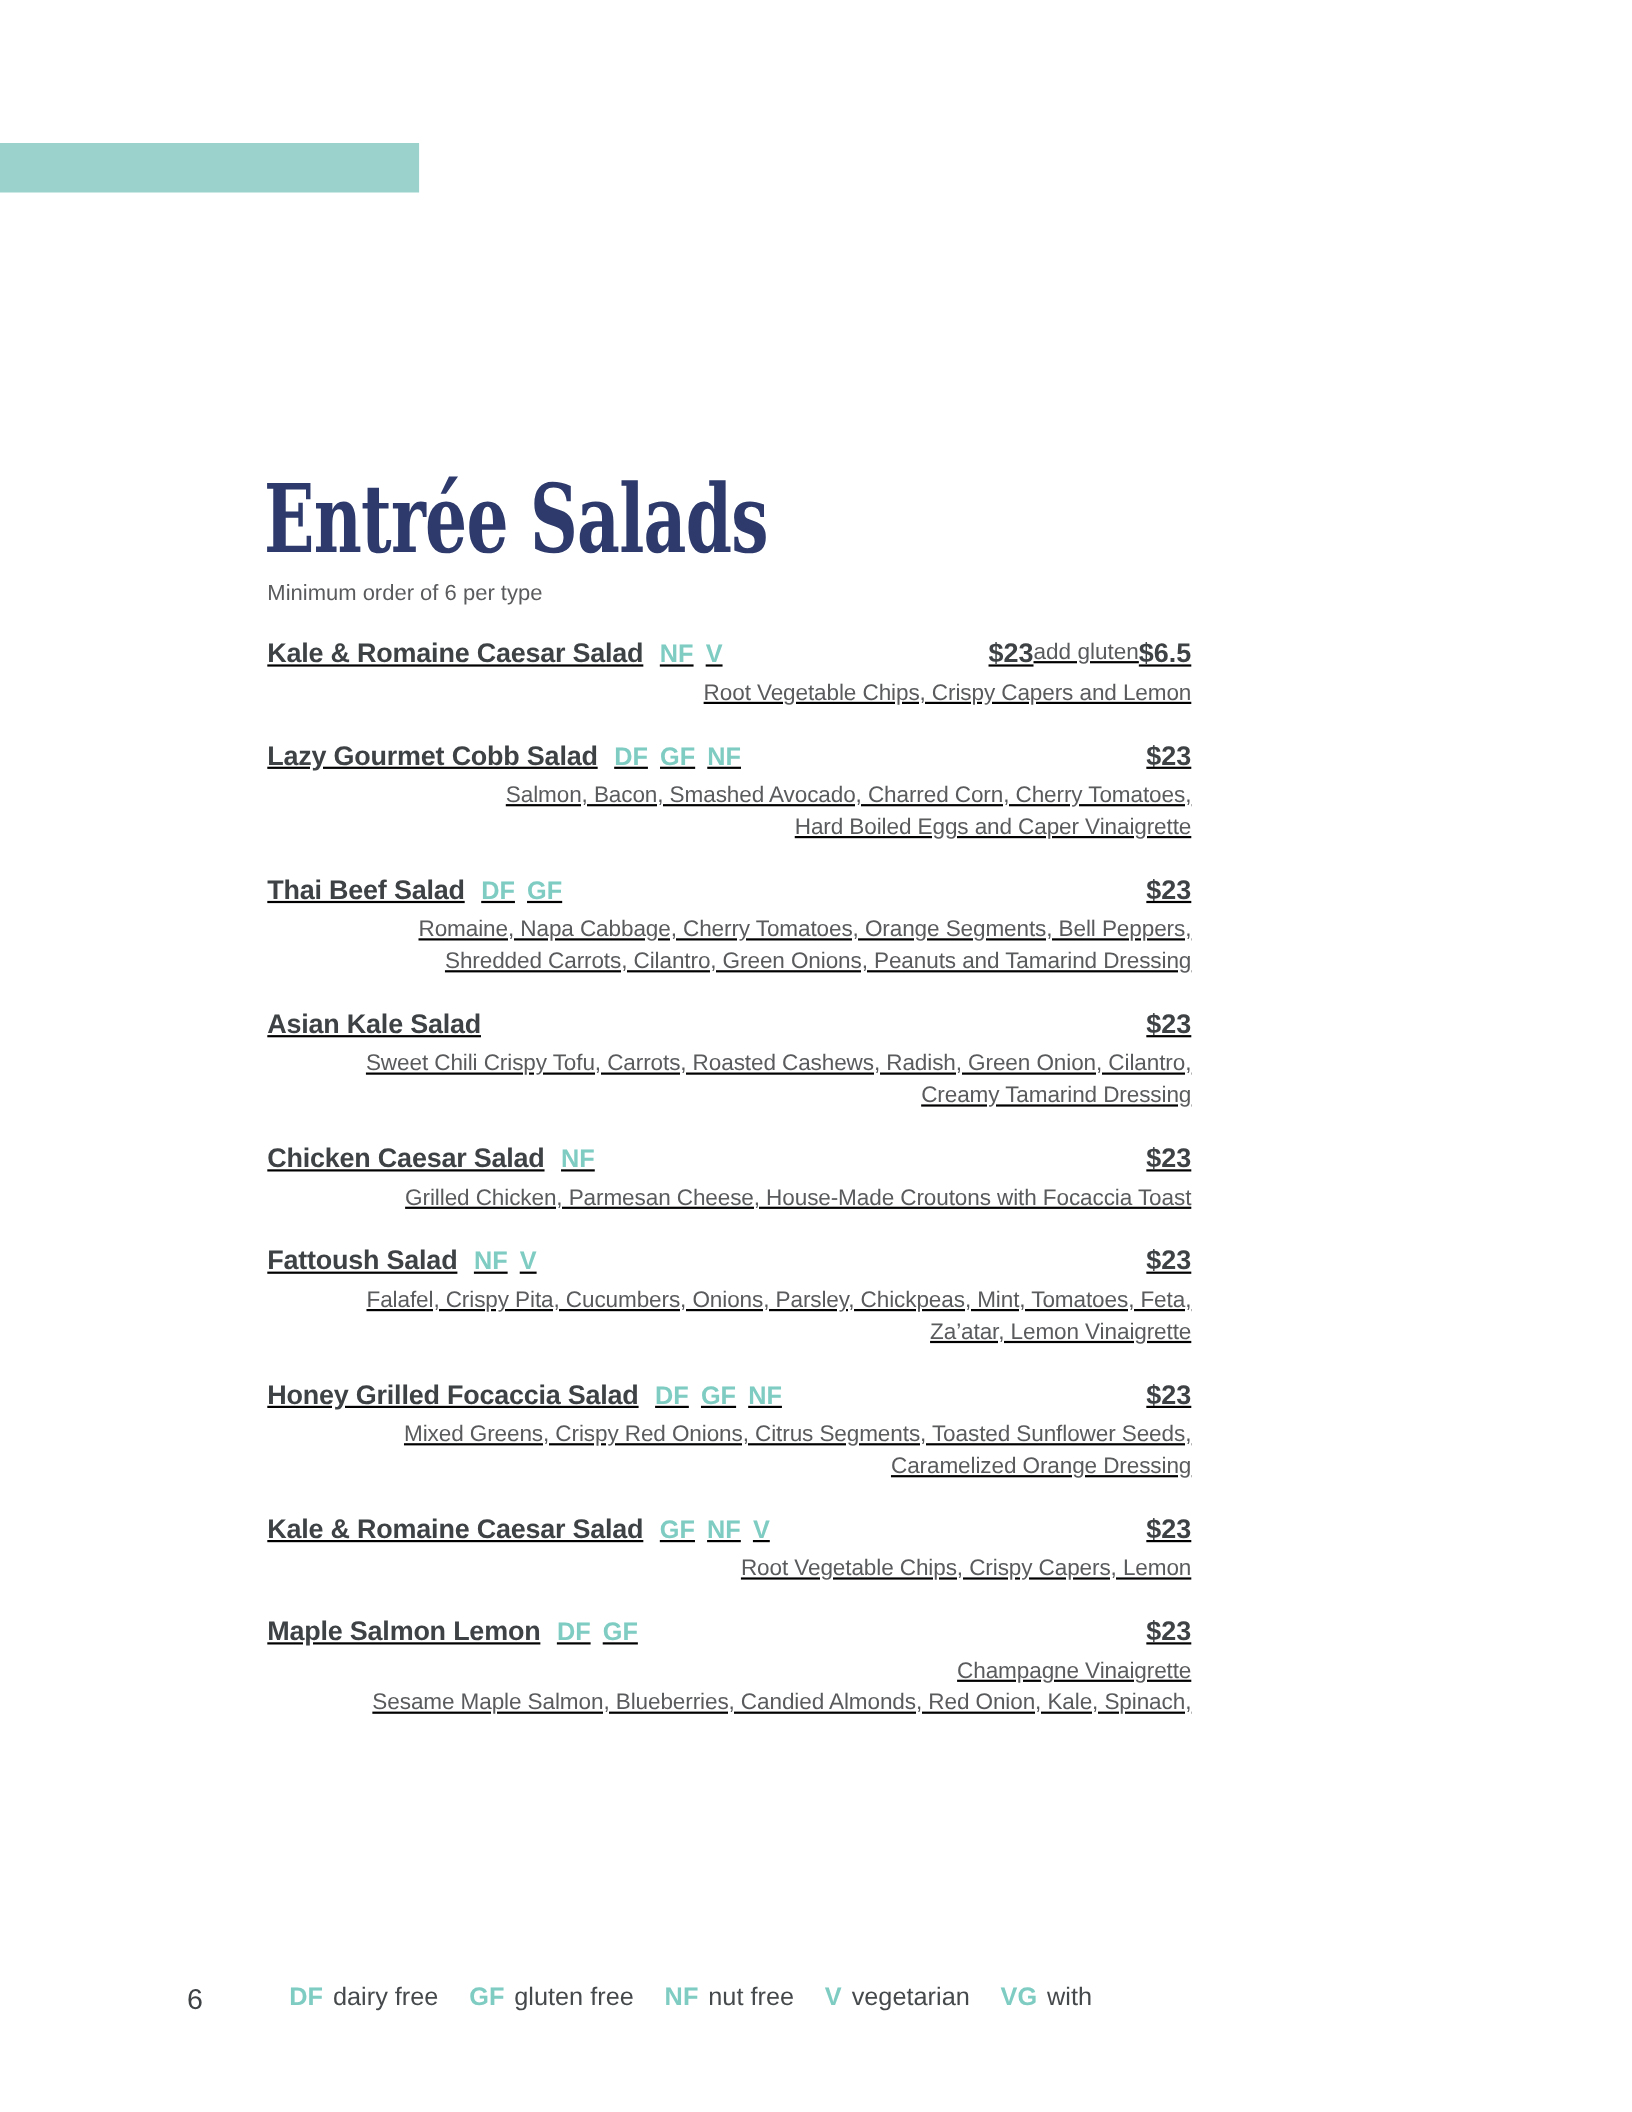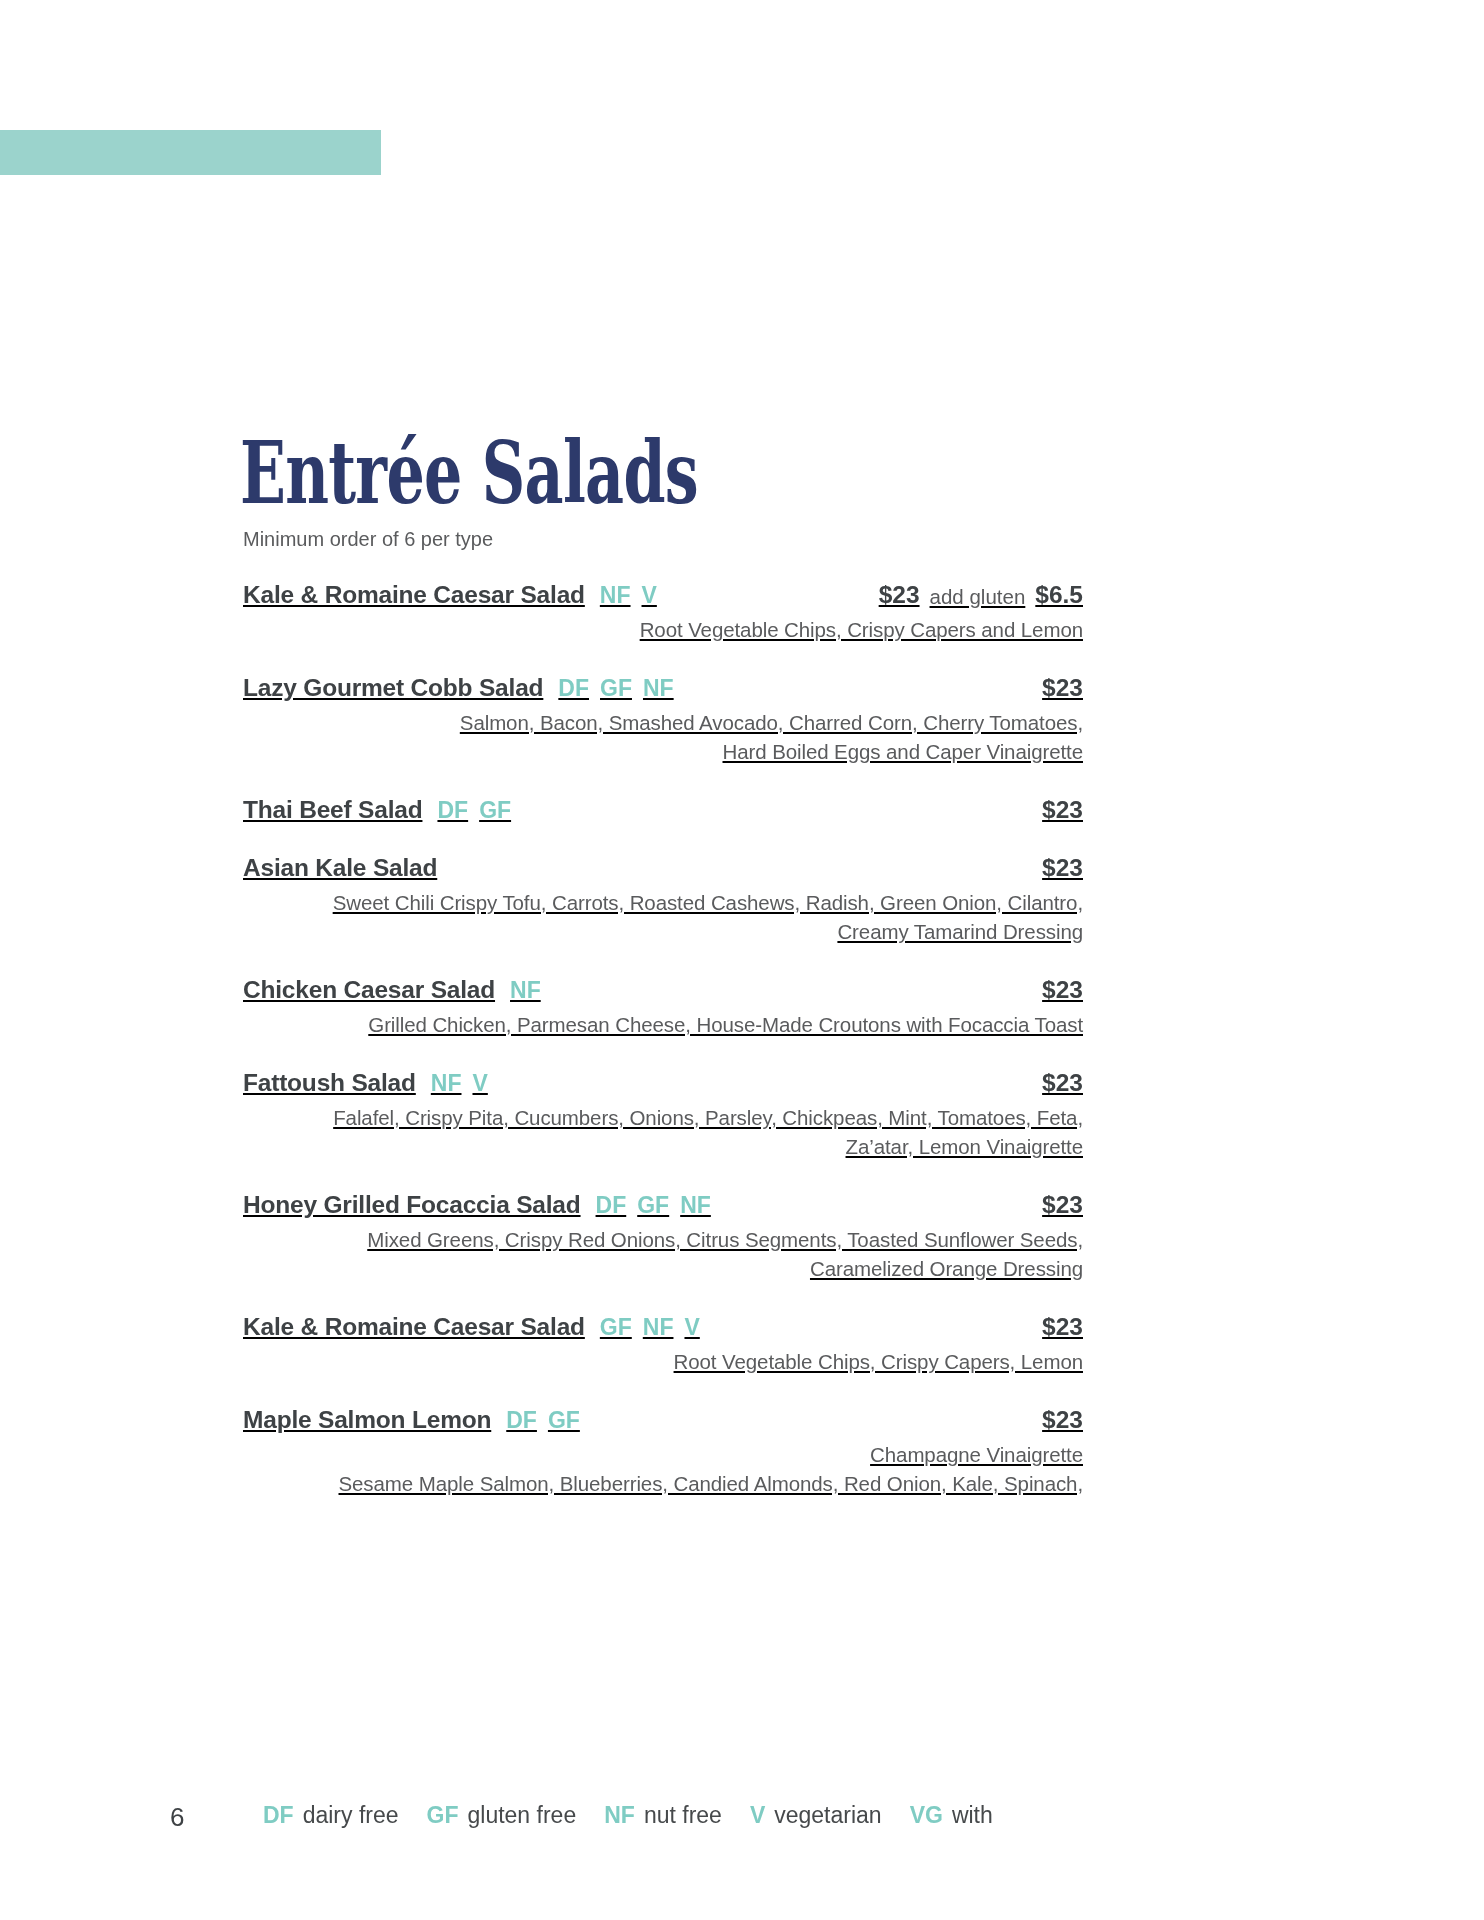--- a/index.html
+++ b/index.html
@@ -67,22 +67,21 @@
     gap: 11px;
     margin-left: 15px;
   }
   .tag {
     font-size: 23px;
     font-weight: 700;
     color: #7fccc3;
   }
   .price-group {
     display: flex;
-    align-items: flex-end;
-    gap: 10px;
+    align-items: flex-start;
     white-space: nowrap;
   }
   .price {
     font-size: 24.5px;
     font-weight: 700;
     color: #3e4245;
   }
   .price-note-label {
     font-size: 20.5px;
     font-weight: 400;
@@ -197,20 +196,24 @@
           <span class="tags">
               <span class="tag">DF</span>
               <span class="tag">GF</span>
             </span>
         </div>
         <div class="price-group">
           <span class="price">$23</span>
 
         </div>
       </div>
+      <div class="item-desc">
+          <div>Romaine, Napa Cabbage, Cherry Tomatoes, Orange Segments, Bell Peppers,</div>
+          <div>Shredded Carrots, Cilantro, Green Onions, Peanuts and Tamarind Dressing</div>
+        </div>
     </div>
 
     <div class="menu-item">
       <div class="item-header">
         <div class="item-title-group">
           <span class="item-name">Asian Kale Salad</span>
           <span class="tags"></span>
         </div>
         <div class="price-group">
           <span class="price">$23</span>

